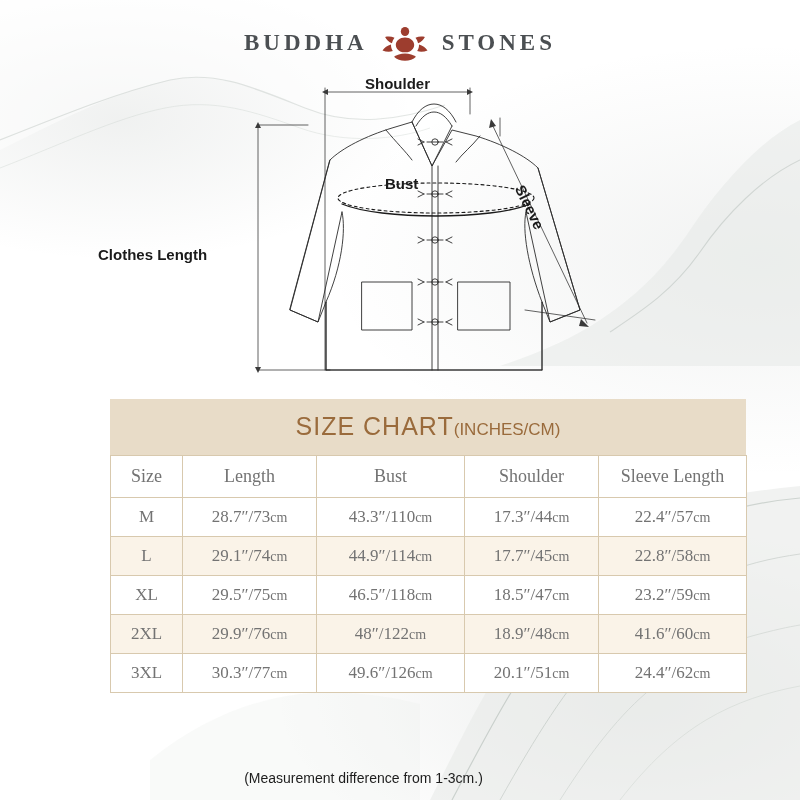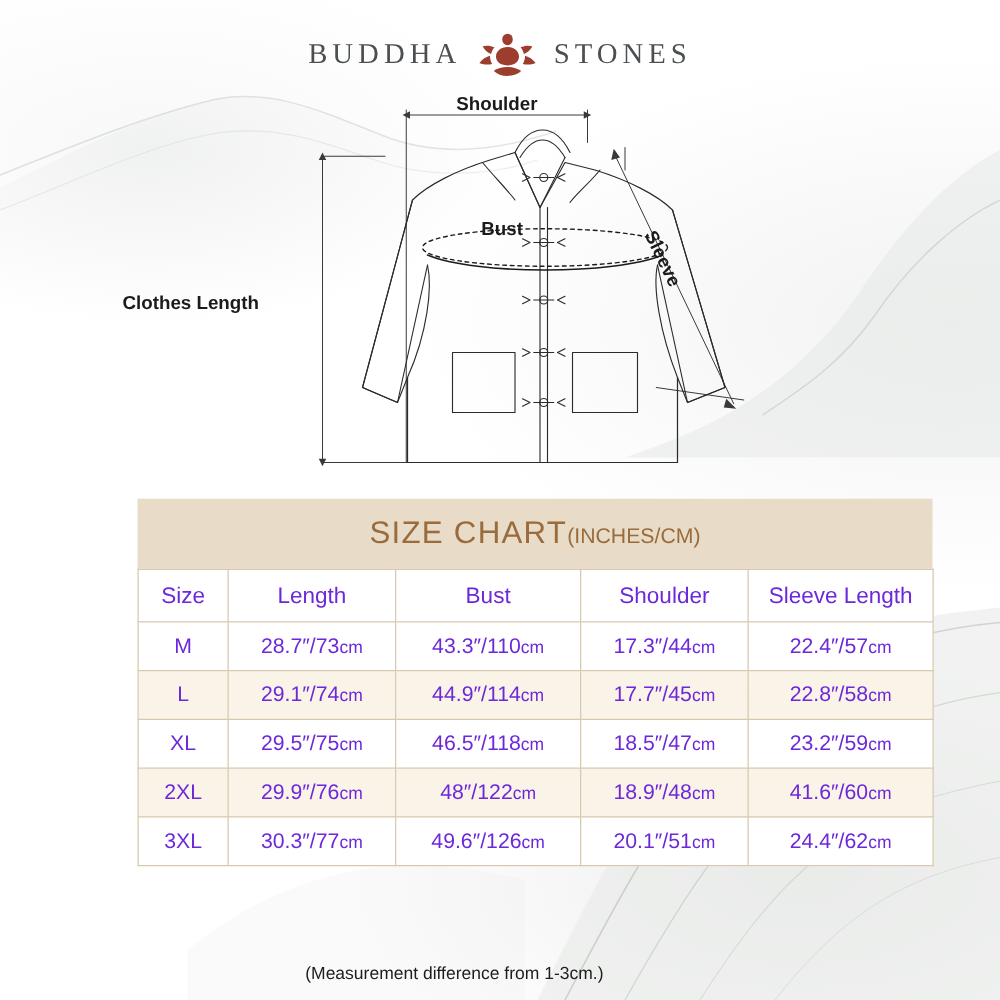--- a/index.html
+++ b/index.html
@@ -39,21 +39,21 @@
     display: flex;
     align-items: center;
     justify-content: center;
     gap: 10px;
   }
   .logo-word {
     font-family: "Liberation Serif", serif;
     font-size: 23px;
     letter-spacing: 4px;
     color: #4b4f52;
-    font-weight: 400;
+    font-weight: 700;
   }
   .logo-mark {
     width: 54px;
     height: 42px;
     position: relative;
   }
   
   .diagram {
     position: absolute;
     top: 70px;
@@ -64,21 +64,21 @@
   .dlabel {
     position: absolute;
     font-size: 15px;
     color: #1b1b1b;
     font-weight: bold;
     font-family: "Liberation Sans", sans-serif;
     white-space: nowrap;
   }
   #label-shoulder { top: 5px; left: 285px; }
   #label-bust { top: 105px; left: 305px; }
-  #label-clothes-length { top: 164px; left: 18px; text-align: right; }
+  #label-clothes-length { top: 176px; left: 18px; text-align: right; }
   #label-sleeve {
     top: 112px; left: 447px;
     transform: rotate(64deg);
     transform-origin: left top;
   }
   
   .chart-wrap {
     position: absolute;
     top: 399px;
     left: 82px;
@@ -102,25 +102,25 @@
   }
   table.size-table {
     border-collapse: collapse;
     width: 636px;
     table-layout: fixed;
   }
   table.size-table td, table.size-table th {
     border: 1px solid #d8c9ae;
     text-align: center;
     font-size: 17px;
-    color: #6d28d9;
+    color: #737373;
     font-weight: normal;
     height: 38px;
     padding: 0;
-    font-family: Liberation Sans, sans-serif;
+    font-family: Liberation Serif, serif;
   }
   table.size-table thead th {
     background: #ffffff;
     font-size: 18px;
     height: 41px;
   }
   table.size-table tbody tr:nth-child(odd) td { background: #ffffff; }
   table.size-table tbody tr:nth-child(even) td { background: #faf3e8; }
   col.c-size { width: 72px; }
   col.c-length { width: 134px; }

